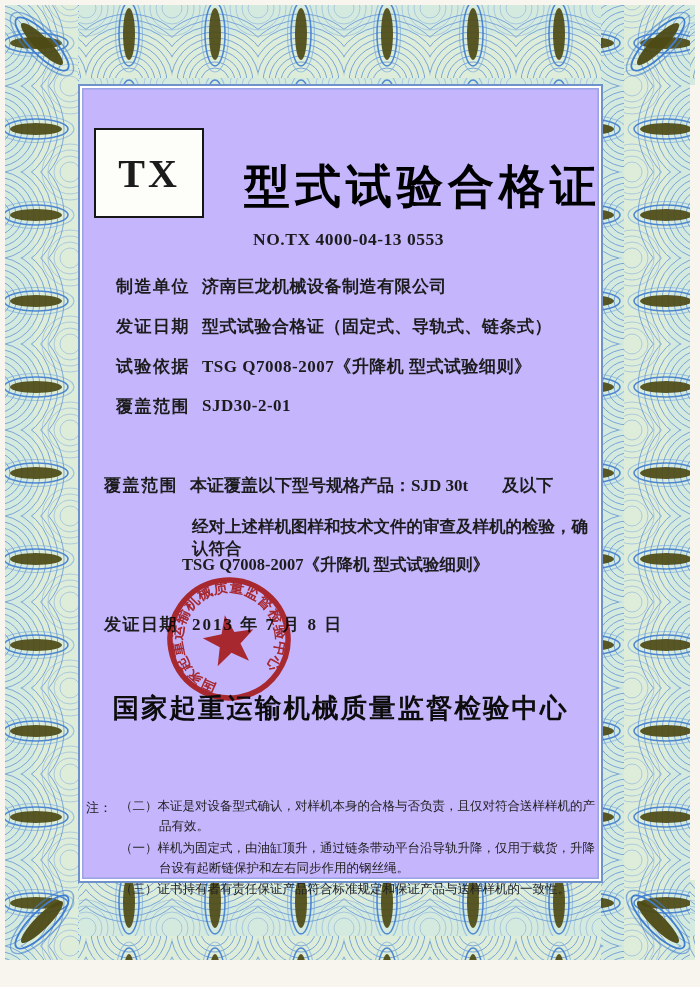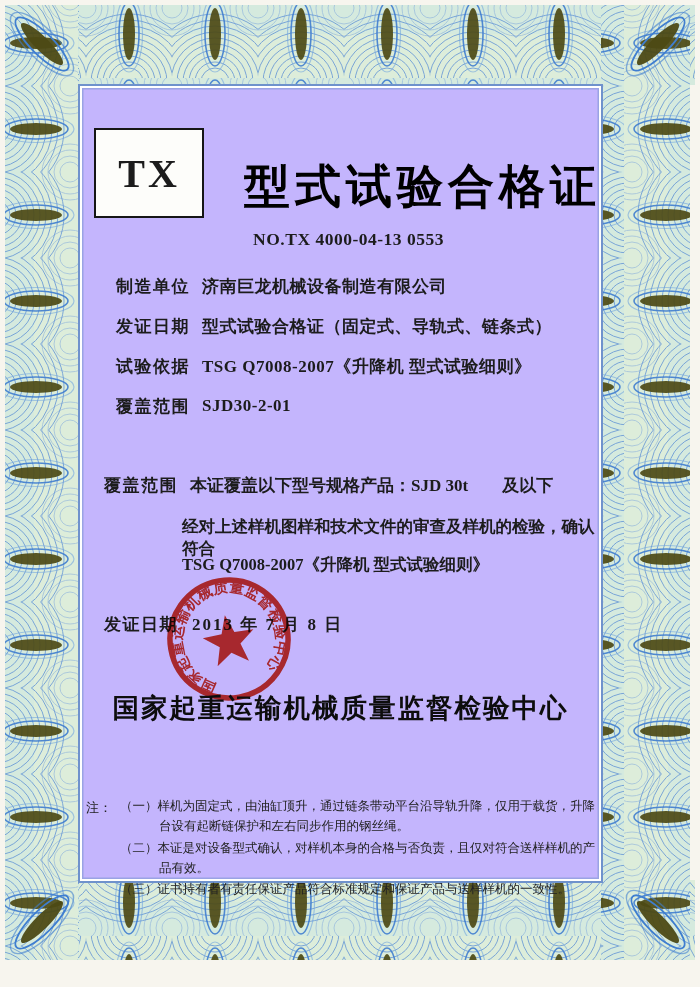--- a/index.html
+++ b/index.html
@@ -31,21 +31,21 @@
   .cert-no{
     position:absolute;left:0;right:0;top:143px;text-align:center;
     font-size:17.5px;font-weight:bold;letter-spacing:.5px;margin-left:16px;
   }
   .fields{position:absolute;left:24px;top:180px;right:14px;}
   .frow{display:flex;height:40px;align-items:center;}
   .flabel{width:76px;font-weight:bold;font-size:17px;letter-spacing:1.5px;flex:none;margin-left:12px;}
   .fvalue{margin-left:10px;font-weight:700;font-size:17px;letter-spacing:.5px;text-align:right;}
   .cov-label{position:absolute;left:24px;top:388px;font-weight:bold;font-size:17px;letter-spacing:1.5px;}
   .cov-l1{position:absolute;left:110px;top:388px;font-weight:600;font-size:17px;}
-  .cov-l2{position:absolute;left:102px;top:430px;font-weight:600;font-size:16.5px;}
+  .cov-l2{position:absolute;left:112px;top:430px;font-weight:600;font-size:16.5px;}
   .cov-l3{position:absolute;left:102px;top:468px;font-weight:600;font-size:16.5px;}
   .issue-label{position:absolute;left:24px;top:527px;font-weight:bold;font-size:17px;letter-spacing:1.5px;}
   .issue-date{position:absolute;left:112px;top:527px;font-weight:600;font-size:17px;letter-spacing:2px;}
   .stamp{
     position:absolute;left:74px;top:478px;width:150px;height:150px;
     mix-blend-mode:multiply;opacity:.93;transform:rotate(-10deg);
   }
   .issuer{
     position:absolute;left:0;right:0;top:604px;text-align:center;
     font-size:26.5px;font-weight:bold;letter-spacing:2px;color:#0d0d0d;
@@ -253,20 +253,20 @@
       <text class="stamp-txt" font-size="14.6" letter-spacing="0.4">
         <textPath href="#stamp-arc" startOffset="0">国家起重运输机械质量监督检验中心</textPath>
       </text>
     </svg>
 
     <div class="issuer">国家起重运输机械质量监督检验中心</div>
 
     <div class="notes">
       <div class="notes-label">注：</div>
       <div class="note-list">
+        <div class="note-item">（二）本证是对设备型式确认，对样机本身的合格与否负责，且仅对符合送样样机的产品有效。</div>
         <div class="note-item">（一）样机为固定式，由油缸顶升，通过链条带动平台沿导轨升降，仅用于载货，升降台设有起断链保护和左右同步作用的钢丝绳。</div>
-        <div class="note-item">（二）本证是对设备型式确认，对样机本身的合格与否负责，且仅对符合送样样机的产品有效。</div>
         <div class="note-item">（三）证书持有者有责任保证产品符合标准规定和保证产品与送样样机的一致性。</div>
       </div>
     </div>
 
   </div>
 </div>
 
 </body></html>

